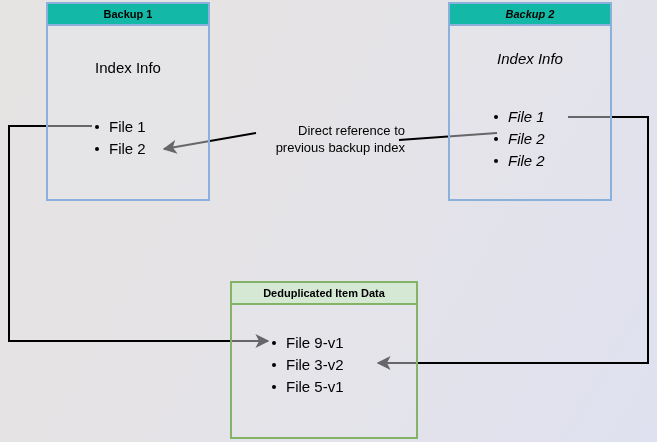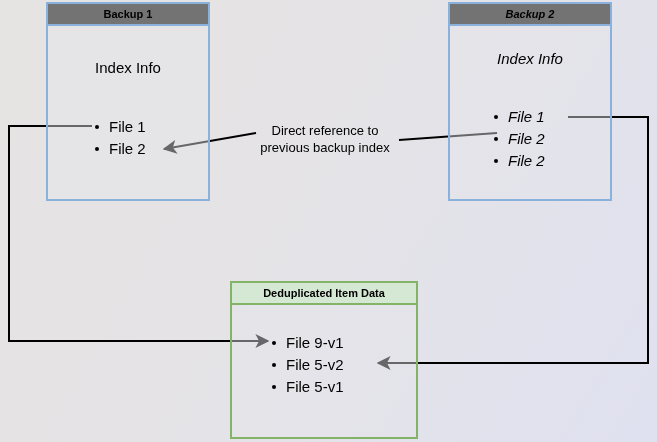--- a/index.html
+++ b/index.html
@@ -57,21 +57,21 @@
     width: 100%;
     box-sizing: border-box;
     height: 24px;
     line-height: 21px;
     text-align: center;
     font-size: 11px;
     font-weight: bold;
     color: #000000;
   }
   .node.blue .node-header {
-    background: #737373;
+    background: #14b8a6;
     border: 2px solid #8ab0dc;
   }
   .node.green .node-header {
     background: #d5e8d4;
     border: 2px solid #82b366;
   }
 
   .node-title {
     position: absolute;
     width: 100%;
@@ -100,21 +100,21 @@
     top: 9px;
     width: 4px;
     height: 4px;
     border-radius: 50%;
     background: #000000;
   }
 
   
   .edge-label {
     position: absolute;
-    text-align: center;
+    text-align: right;
     font-size: 13px;
     line-height: 17px;
     color: #000000;
     white-space: nowrap;
   }
 
   
   #backup1 { left: 46px;  top: 2px;  width: 164px; height: 199px; }
   #backup2 { left: 448px; top: 2px;  width: 164px; height: 199px; font-style: italic; }
   #dedup   { left: 230px; top: 281px; width: 188px; height: 158px; }
@@ -187,21 +187,21 @@
   <div class="node green" id="dedup">
     <div class="node-body"></div>
     <div class="node-header">Deduplicated Item Data</div>
     <ul class="item-list">
       <li>
         <span class="bullet"></span>
         <span>File 9-v1</span>
       </li>
       <li>
         <span class="bullet"></span>
-        <span>File 5-v2</span>
+        <span>File 3-v2</span>
       </li>
       <li>
         <span class="bullet"></span>
         <span>File 5-v1</span>
       </li>
     </ul>
   </div>
 
   <div class="edge-label" id="edge-label-main">
     <div>Direct reference to</div>

